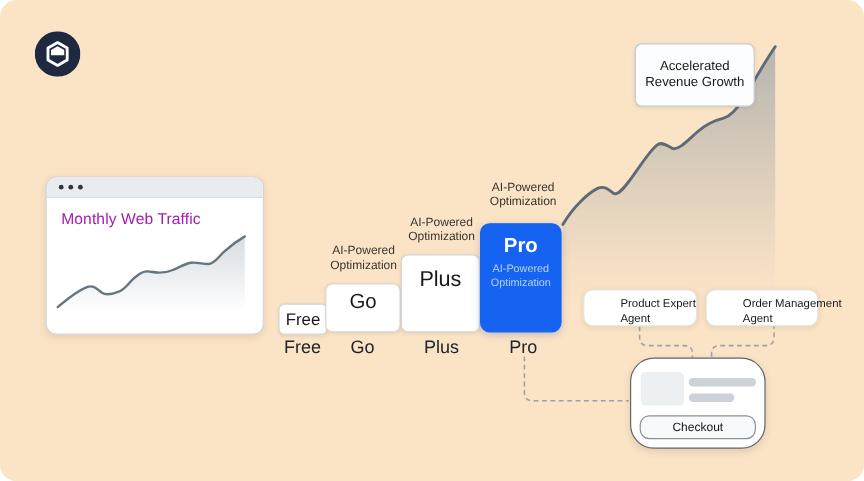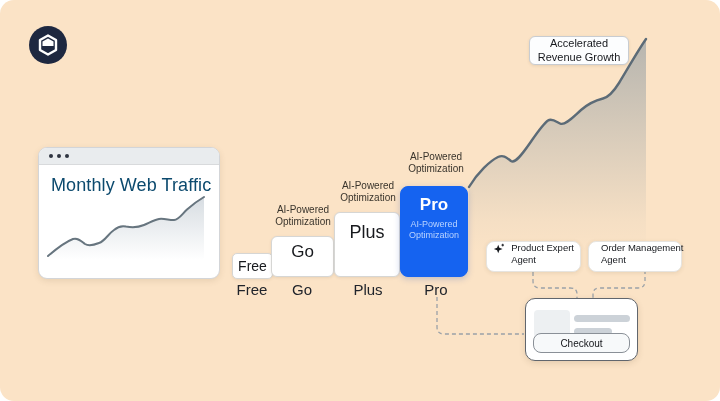--- a/index.html
+++ b/index.html
@@ -11,21 +11,21 @@
 
   
   .overlay{left:0;top:0;width:720px;height:401px;pointer-events:none;}
 
   
   .window{left:38px;top:147px;width:180px;height:130px;background:#ffffff;border:1px solid #d3d5d8;
           border-radius:9px;box-shadow:0 2px 6px rgba(90,70,40,.12);}
   .titlebar{position:absolute;left:0;top:0;right:0;height:16px;background:#e9ecee;
             border-bottom:1px solid #d8dadc;border-radius:8px 8px 0 0;display:flex;align-items:center;padding-left:10px;gap:4px;}
   .tb-dot{width:4px;height:4px;border-radius:50%;background:#2f3540;}
-  .window-title{position:absolute;left:12px;top:27px;font-size:18px;font-weight:500;color:#0c4a6e;letter-spacing:.1px;}
+  .window-title{position:absolute;left:12px;top:27px;font-size:13px;font-weight:500;color:#a21caf;letter-spacing:.1px;}
   .traffic-chart{position:absolute;left:8px;top:46px;width:162px;height:66px;}
 
   
   .tier{background:#ffffff;border:1px solid #d6d6d4;box-shadow:0 1px 3px rgba(90,70,40,.10);
         display:flex;flex-direction:column;align-items:center;color:#17191d;}
   .tier-free{left:232px;top:253px;width:39px;height:24px;border-radius:5px;justify-content:center;font-size:14px;font-weight:500;}
   .tier-go{left:271px;top:236px;width:63px;height:41px;border-radius:6px;padding-top:5px;font-size:17px;font-weight:500;box-sizing:border-box;}
   .tier-plus{left:334px;top:212px;width:66px;height:65px;border-radius:6px;padding-top:9px;font-size:18px;font-weight:500;box-sizing:border-box;}
   .tier-pro{left:400px;top:186px;width:68px;height:91px;border-radius:8px;padding-top:8px;box-sizing:border-box;
             background:#1563f0;border:1px solid #1563f0;box-shadow:0 2px 6px rgba(40,80,180,.25);}
@@ -35,33 +35,33 @@
   .annotation{width:84px;text-align:center;font-size:10px;line-height:12px;font-weight:500;color:#39342c;}
   .ann-go{left:261px;top:204px;}
   .ann-plus{left:326px;top:180px;}
   .ann-pro{left:394px;top:151px;}
 
   .axis-label{width:60px;text-align:center;top:281px;font-size:15px;font-weight:500;color:#20242b;}
   .ax-free{left:222px;} .ax-go{left:272px;} .ax-plus{left:338px;} .ax-pro{left:406px;}
 
   
   .badge{left:529px;top:36px;width:94px;background:#fcfdfe;border:1px solid #c8ccd1;border-radius:6px;
-         padding:0 2px;text-align:center;font-size:11px;line-height:13.5px;font-weight:500;color:#16181d;
+         padding:12px 2px;text-align:center;font-size:11px;line-height:13.5px;font-weight:500;color:#16181d;
          box-shadow:0 1px 3px rgba(90,70,40,.12);}
 
   
   .agent{top:241px;height:31px;background:#ffffff;border:1px solid #e6e4e0;border-radius:8px;
-         box-shadow:0 1px 4px rgba(90,70,40,.12);display:flex;align-items:flex-start;gap:6px;padding:0 6px;box-sizing:border-box;}
+         box-shadow:0 1px 4px rgba(90,70,40,.12);display:flex;align-items:flex-end;gap:6px;padding:0 24px;box-sizing:border-box;}
   .agent-1{left:486px;width:95px;}
   .agent-2{left:588px;width:94px;}
   .agent-text{font-size:9.5px;line-height:11.5px;font-weight:500;color:#15181d;white-space:nowrap;}
 
   
-  .checkout{left:525px;top:298px;width:113px;height:63px;background:#ffffff;border:1.6px solid #61666d;
-            border-radius:10px;box-shadow:0 2px 6px rgba(90,70,40,.15);box-sizing:border-box;}
+  .checkout{left:525px;top:298px;width:113px;height:76px;background:#ffffff;border:1.6px solid #61666d;
+            border-radius:20px;box-shadow:0 2px 6px rgba(90,70,40,.15);box-sizing:border-box;}
   .co-img{position:absolute;left:8px;top:11px;width:36px;height:28px;background:#edf0f2;border-radius:4px;}
   .co-bar{position:absolute;background:#ccd2d8;border-radius:3.5px;height:7px;}
   .co-bar1{left:48px;top:16px;width:56px;}
   .co-bar2{left:48px;top:29px;width:38px;}
   .co-btn{position:absolute;left:7px;right:7px;bottom:7px;height:18px;background:#f7f9fa;border:1px solid #8a9097;
           border-radius:8px;display:flex;align-items:center;justify-content:center;
           font-size:10px;font-weight:500;color:#14161a;cursor:pointer;}
 </style>
 </head>
 <body>

